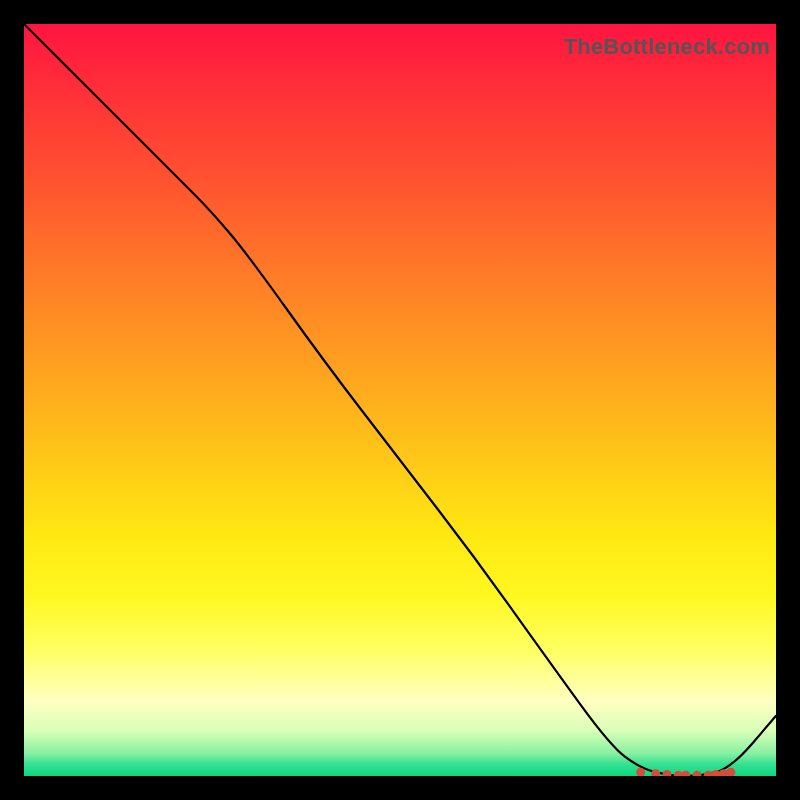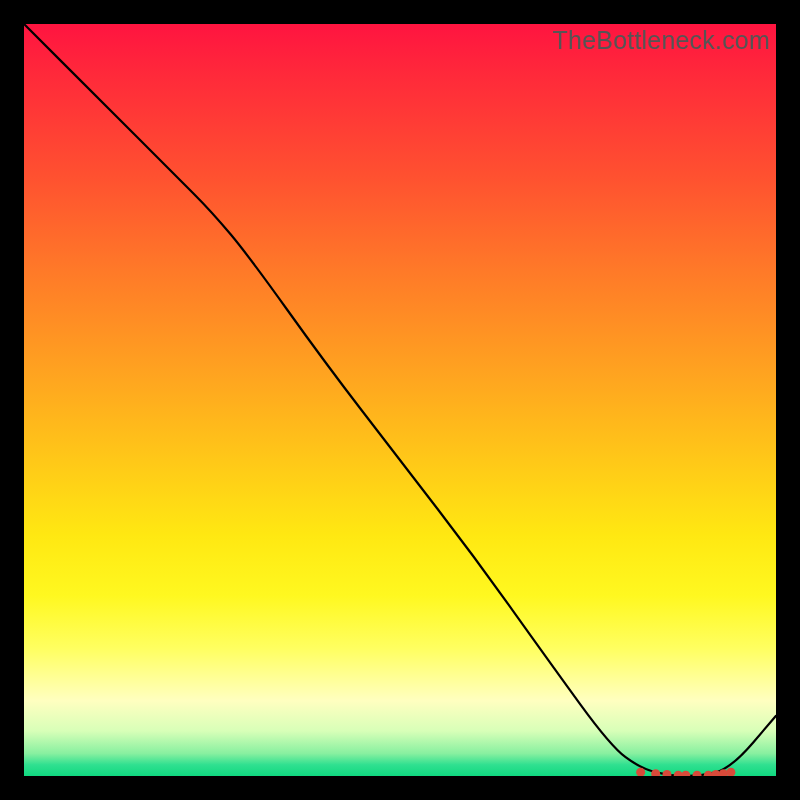--- a/index.html
+++ b/index.html
@@ -37,25 +37,25 @@
       #ffff60 83%,
       #ffffc0 90%,
       #d8ffb8 94%,
       #88f0a0 97%,
       #30e090 98.5%,
       #10d880 100%
     );
   }
   .watermark {
     position: absolute;
-    top: 2px;
+    top: 10px;
     right: 6px;
     color: #555;
-    font-size: 25px;
-    font-weight: 400;
+    font-size: 22px;
+    font-weight: 700;
     letter-spacing: 0.2px;
     user-select: none;
   }
   svg.overlay {
     position: absolute;
     left: 0;
     top: 0;
     width: 752px;
     height: 752px;
   }

